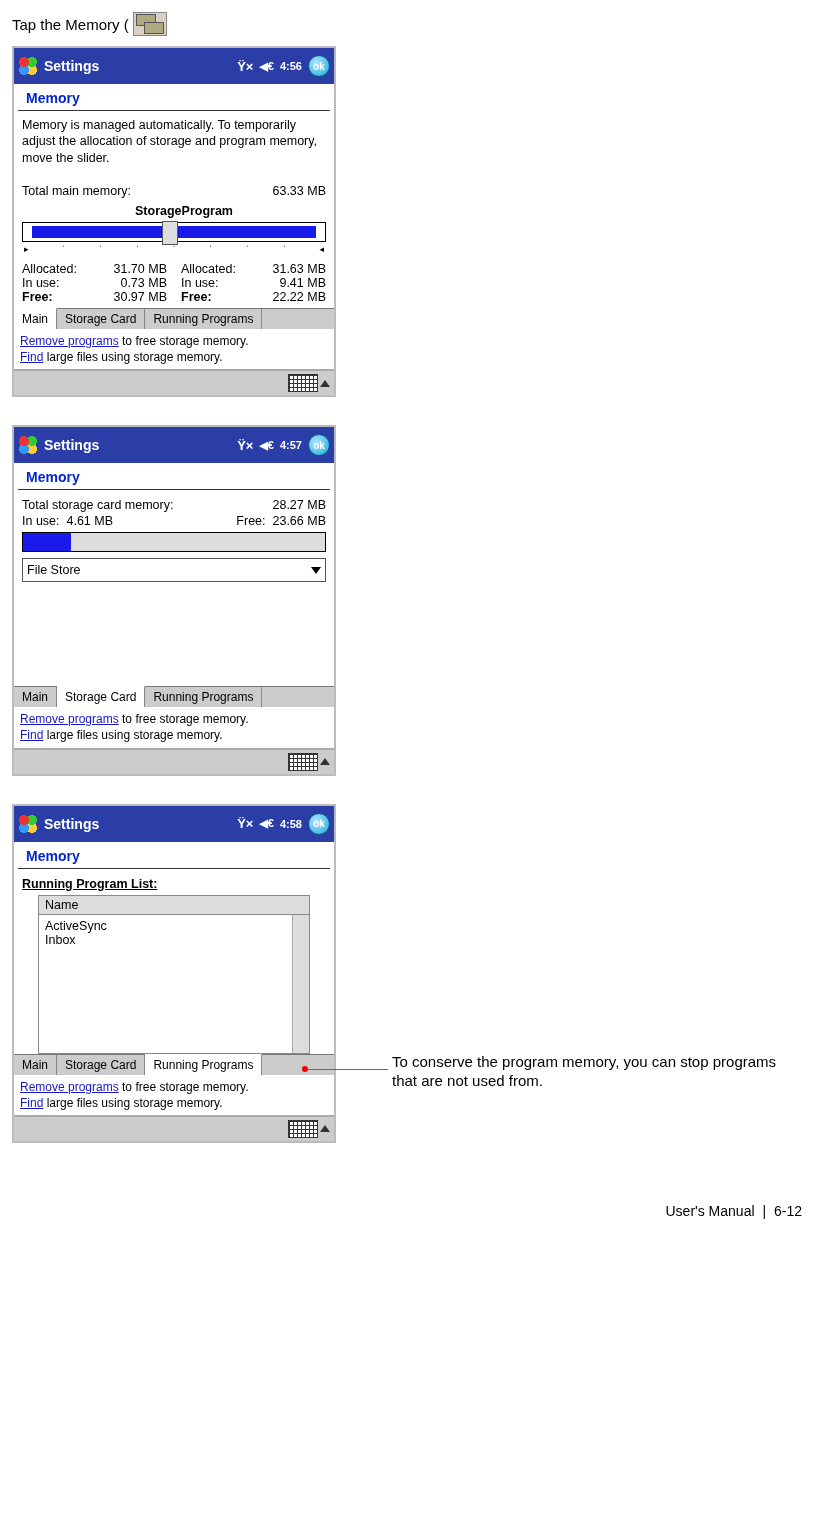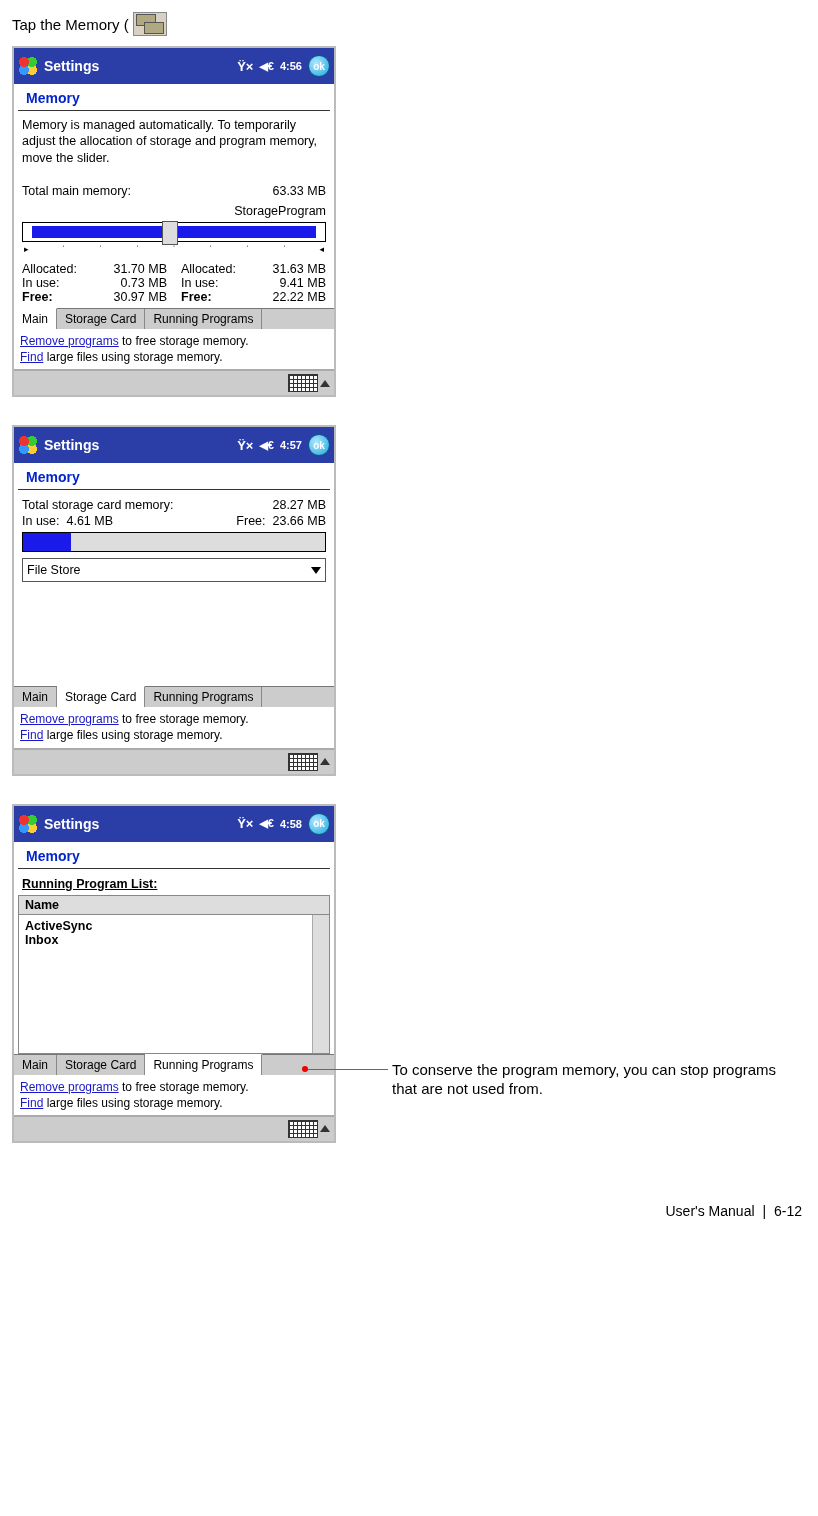--- a/index.html
+++ b/index.html
@@ -84,21 +84,21 @@
     margin: 0 4px;
   }
   .body {
     padding: 6px 8px 4px 8px;
   }
   .instr {
     line-height: 1.3;
     margin-bottom: 18px;
   }
   .row { display: flex; justify-content: space-between; margin: 2px 0; }
-  .sp-head { display:flex; justify-content:flex-end; font-weight:normal; margin-top:6px;margin-left:20px;}
+  .sp-head { display:flex; justify-content:center; font-weight:bold; margin-top:6px;margin-left:20px;}
   .slider-box {
     margin: 4px 0 2px 0;
     border: 1px solid #000;
     height: 18px;
     background: #fff;
     position: relative;
   }
   .slider-fill {
     position: absolute; left: 3%; top: 3px; height: 12px; width: 94%;
     background: #1a1aeb;
@@ -181,22 +181,21 @@
     margin-bottom: 100px;
   }
   .dd-arrow {
     width:0;height:0;border-left:5px solid transparent;border-right:5px solid transparent;border-top:7px solid #000;
   }
 
   .rpl-head {
     font-weight:bold; padding: 8px 8px 4px 8px; text-decoration: underline;
   }
   .namebox {
-    margin: 0 4px;
-    font-weight: bold;
+    margin: 0 24px;
   }
   .name-hdr {
     background: #ddd;
     border: 1px solid #888;
     padding: 2px 6px;
   }
   .list {
     border: 1px solid #888;
     border-top: none;
     height: 130px;
@@ -414,20 +413,20 @@
       <div><a href="#">Remove programs</a><span> to free storage memory.</span></div>
       <div><a href="#">Find</a><span> large files using storage memory.</span></div>
     </div>
     <div class="sipbar">
       <div class="kbd"></div>
       <div class="arrow-up"></div>
     </div>
   </div>
   <div class="callout-dot" style="top:262px;"></div>
   <div class="callout-line" style="top:265px; width:80px;"></div>
-  <div class="callout-text" style="top:256px;">To conserve the program memory, you can stop programs that are not used from.</div>
+  <div class="callout-text" style="top:248px;">To conserve the program memory, you can stop programs that are not used from.</div>
 </div>
 
 <div class="footer">
   <span>User's Manual</span>
   <span class="sep">|</span>
   <span>6-12</span>
 </div>
 
 </body></html>

